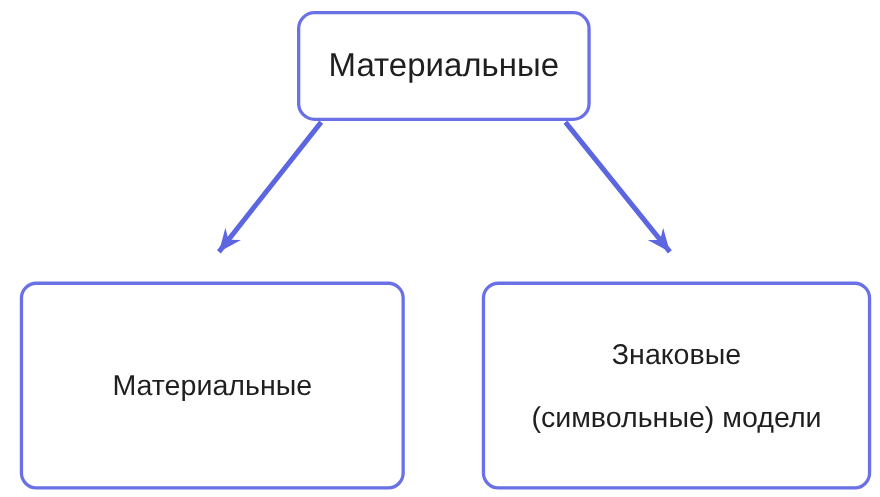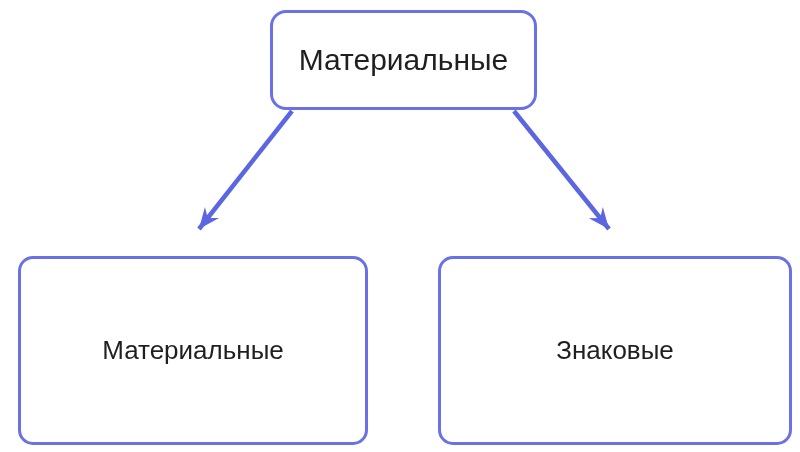--- a/index.html
+++ b/index.html
@@ -81,15 +81,16 @@
   <div class="node node-root" style="border-color: rgb(106, 113, 230);">
     <span class="node-line">Материальные</span>
   </div>
 
   <div class="node node-child node-left" style="border-color: rgb(106, 113, 230);">
     <span class="node-line">Материальные</span>
   </div>
 
   <div class="node node-child node-right" style="border-color: rgb(106, 113, 230);">
     <span class="node-line">Знаковые</span>
+    <span class="node-line">(символьные) модели</span>
   </div>
 
 </div>
 
 </body></html>

